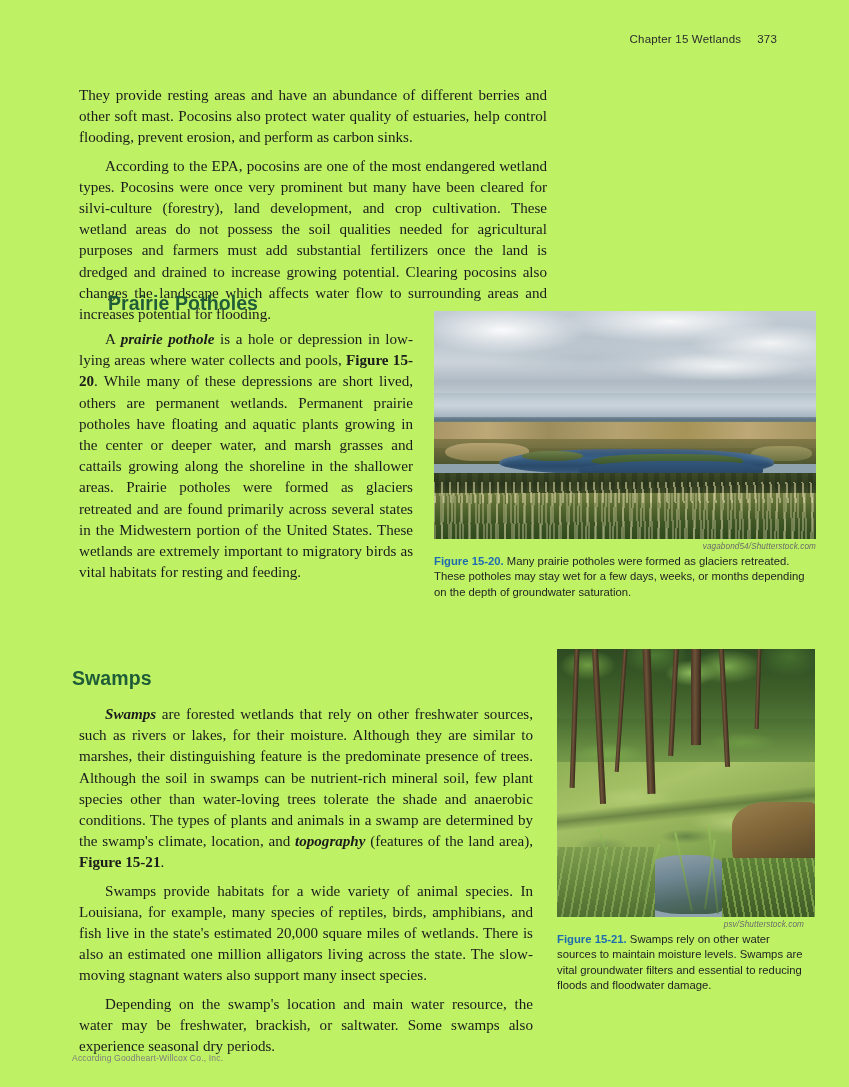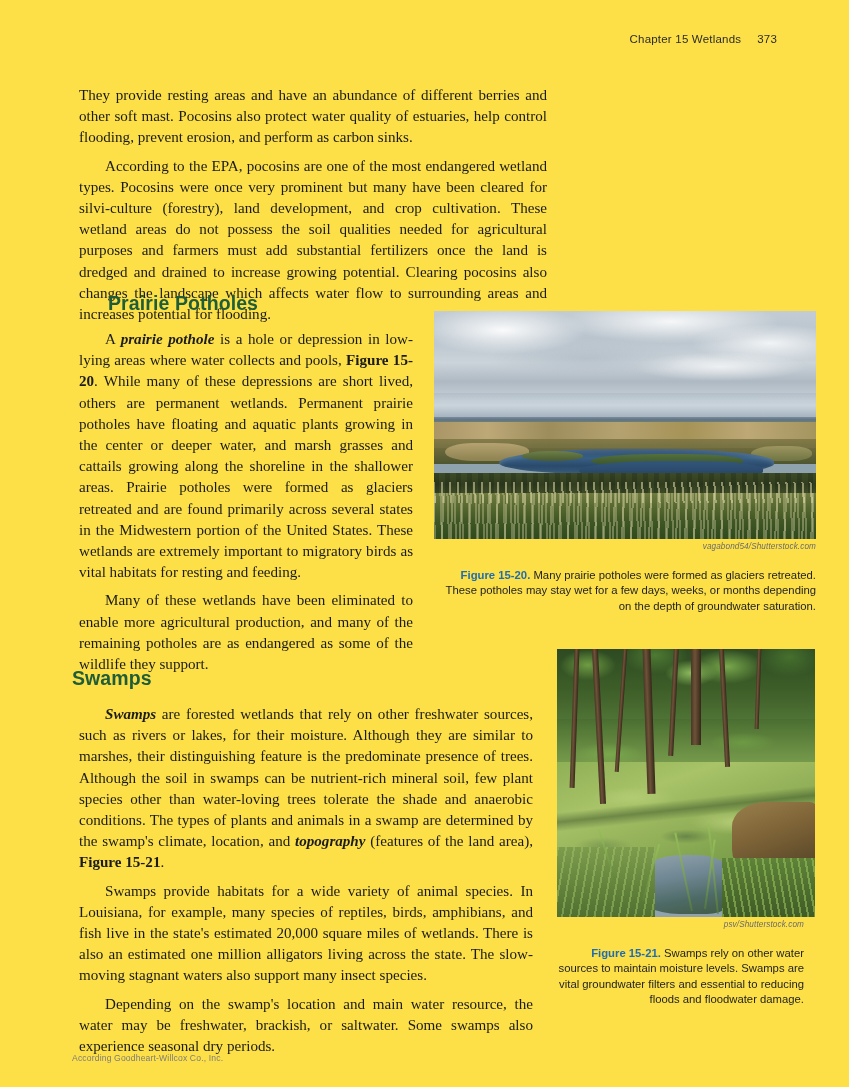--- a/index.html
+++ b/index.html
@@ -13,21 +13,21 @@
     position: relative;
     font-family: "Liberation Serif", serif;
     color: #1a1a1a;
     overflow: hidden;
   }
   .page {
     position: absolute;
     inset: 0;
     width: 849px;
     height: 1087px;
-    background: #fde047;
+    background: #bef264;
   }
 
   
   .running-head {
     position: absolute;
     top: 33px;
     right: 72px;
     font-family: "Liberation Sans", sans-serif;
     font-size: 11.5px;
     color: #2b2b2b;
@@ -76,22 +76,21 @@
     color: #6b6b6b;
     text-align: right;
     letter-spacing: .1px;
     margin-top: 3px;
   }
   .fig-caption {
     font-family: "Liberation Sans", sans-serif;
     font-size: 11.3px;
     line-height: 15.4px;
     color: #232323;
-    margin-top: 17px;
-    text-align: right;
+    margin-top: 3px;
   }
   .fig-caption .fig-label {
     font-weight: 700;
     color: #1f6cb0;
   }
 
   .photo {
     position: relative;
     overflow: hidden;
     background: #8fa3ae;
@@ -267,21 +266,20 @@
 
   <div class="body-col" style="top:78px;">
     <p class="para col-wide">They provide resting areas and have an abundance of different berries and other soft mast. Pocosins also protect water quality of estuaries, help control flooding, prevent erosion, and perform as carbon sinks.</p>
     <p class="para col-wide indent">According to the EPA, pocosins are one of the most endangered wetland types. Pocosins were once very prominent but many have been cleared for silvi-culture (forestry), land development, and crop cultivation. These wetland areas do not possess the soil qualities needed for agricultural purposes and farmers must add substantial fertilizers once the land is dredged and drained to increase growing potential. Clearing pocosins also changes the landscape which affects water flow to surrounding areas and increases potential for flooding.</p>
   </div>
 
   <h2 class="section-head" style="position:absolute;left:72px;top:292px;margin-left:36px;">Prairie Potholes</h2>
 
   <div style="position:absolute;left:72px;top:322px;width:348px;">
     <p class="para indent"><span>A </span><span class="it">prairie pothole</span><span> is a hole or depression in low-lying areas where water collects and pools, </span><span class="bd">Figure 15-20</span><span>. While many of these depressions are short lived, others are permanent wetlands. Permanent prairie potholes have floating and aquatic plants growing in the center or deeper water, and marsh grasses and cattails growing along the shoreline in the shallower areas. Prairie potholes were formed as glaciers retreated and are found primarily across several states in the Midwestern portion of the United States. These wetlands are extremely important to migratory birds as vital habitats for resting and feeding.</span></p>
-    <p class="para indent">Many of these wetlands have been eliminated to enable more agricultural production, and many of the remaining potholes are as endangered as some of the wildlife they support.</p>
   </div>
 
   <div class="figure" style="left:434px;top:311px;width:382px;">
     <div class="photo ph1">
       <div class="sky"></div>
       <div class="skyband"></div>
       <div class="horizon"></div>
       <div class="prairie"></div>
       <div class="prairie2"></div>
       <div class="bank-far"></div>

